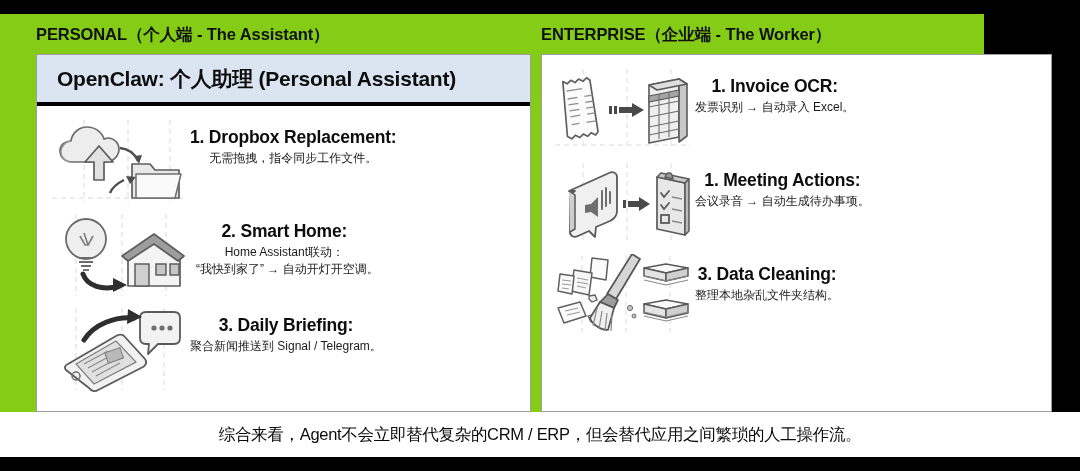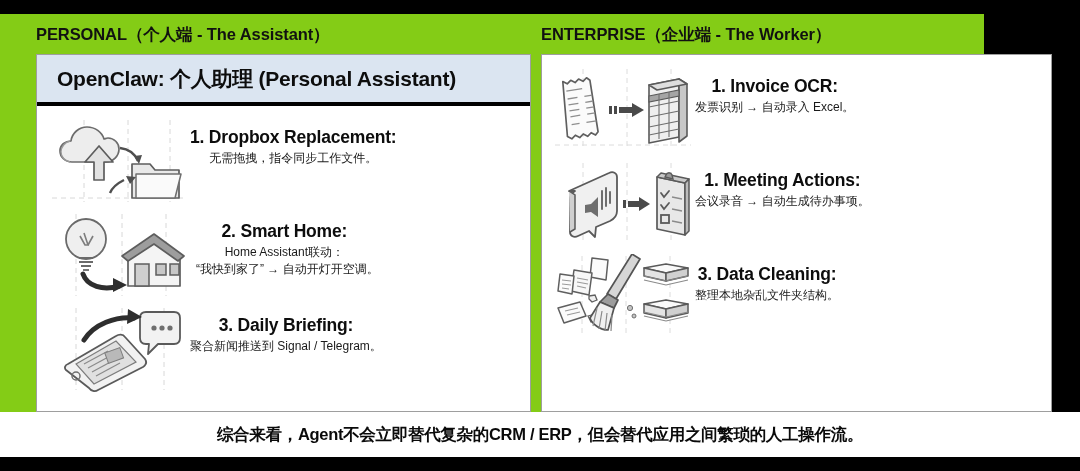--- a/index.html
+++ b/index.html
@@ -117,21 +117,21 @@
     left: 0; bottom: 0;
     width: 1080px;
     height: 45px;
     display: flex;
     align-items: center;
     justify-content: center;
     background: #ffffff;
   }
   .footer-text {
     font-size: 16.5px;
-    font-weight: bold;
+    font-weight: normal;
     color: #0a0a0a;
     letter-spacing: -0.3px;
     white-space: nowrap;
   }
 
   svg { display: block; }
 </style>
 </head>
 <body>
 

